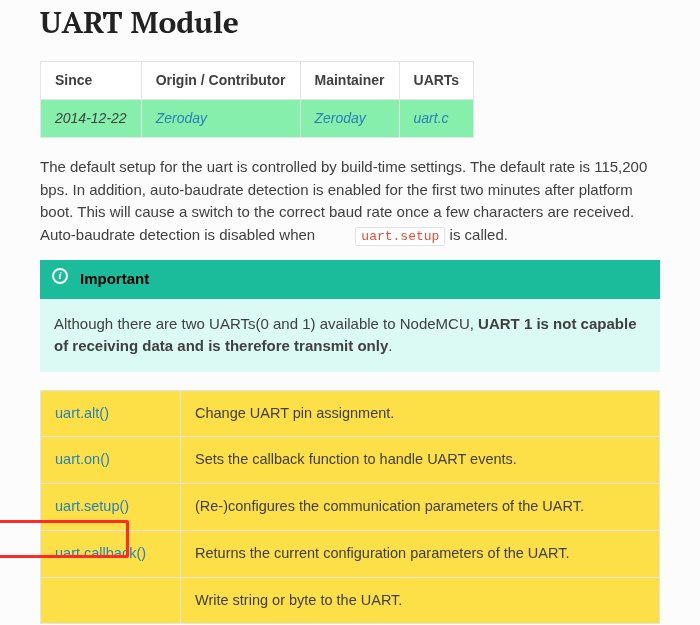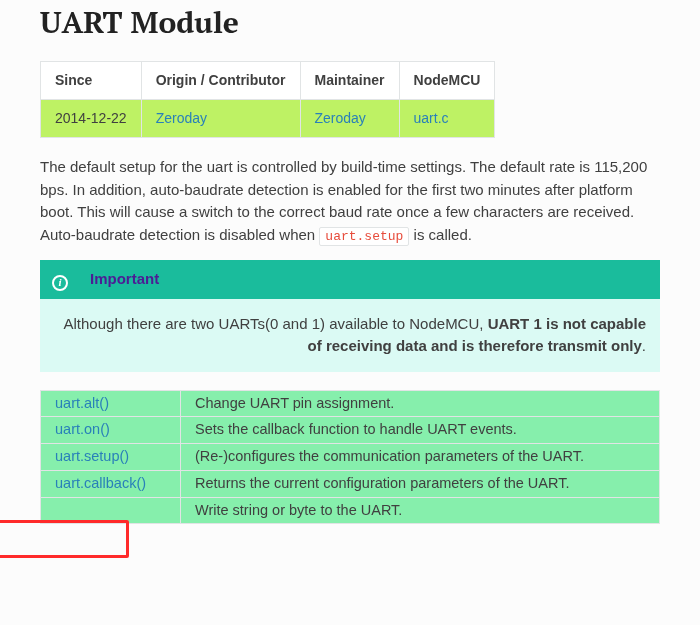--- a/index.html
+++ b/index.html
@@ -33,43 +33,44 @@
   table.meta th, table.meta td {
     border: 1px solid #e1e4e5;
     padding: 8px 14px;
     text-align: left;
     font-size: 14px;
   }
   table.meta th {
     font-weight: 700;
     background: #fff;
   }
-  table.meta td { background: #bef264; }
+  table.meta td { background: #86efac; font-style: italic; }
   p { margin: 0 0 14px 0; }
   code.inline {
     font-family: Consolas, "Courier New", monospace;
     font-size: 13px;
     color: #e74c3c;
     background: #fff;
     border: 1px solid #e1e4e5;
     padding: 1px 5px;
     border-radius: 2px;
+    margin-left: 36px;
   }
   .admonition {
     margin: 14px 0 18px 0;
   }
   .admonition .adm-title {
     background: #1abc9c;
-    color: #4c1d95;
+    color: #000000;
     font-weight: 700;
     padding: 8px 12px;
     font-size: 15px;
     display: flex;
-    align-items: flex-end;
-    gap: 22px;
+    align-items: flex-start;
+    gap: 12px;
   }
   .admonition .adm-title .adm-icon {
     display: inline-block;
     width: 16px; height: 16px;
     border-radius: 50%;
     border: 2px solid #fff;
     position: relative;
   }
   .admonition .adm-title .adm-icon::after {
     content: "i";
@@ -80,31 +81,30 @@
     position: absolute;
     left: 50%; top: 50%;
     transform: translate(-50%, -52%);
     font-size: 11px;
   }
   .admonition .adm-body {
     background: #dbfaf4;
     padding: 14px 14px;
     font-size: 15px;
     color: #404040;
-    text-align: right;
   }
   table.api {
     width: 100%;
     border: 1px solid #e1e4e5;
   }
   table.api td {
     border: 1px solid #e1e4e5;
-    padding: 2px 14px;
+    padding: 12px 14px;
     font-size: 14.5px;
-    background: #86efac;
+    background: #fde047;
   }
   table.api td.col-fn {
     width: 140px;
   }
   .highlight-box {
     position: absolute;
     border: 3px solid #ff2a2a;
     border-radius: 2px;
     pointer-events: none;
   }
@@ -116,21 +116,21 @@
 <div class="content">
 
   <h1 class="page-title">UART Module</h1>
 
   <table class="meta">
     <thead>
       <tr>
         <th>Since</th>
         <th>Origin / Contributor</th>
         <th>Maintainer</th>
-        <th>NodeMCU</th>
+        <th>UARTs</th>
       </tr>
     </thead>
     <tbody>
       <tr>
         <td>2014-12-22</td>
         <td><a href="#">Zeroday</a></td>
         <td><a href="#">Zeroday</a></td>
         <td><a href="#">uart.c</a></td>
       </tr>
     </tbody>

